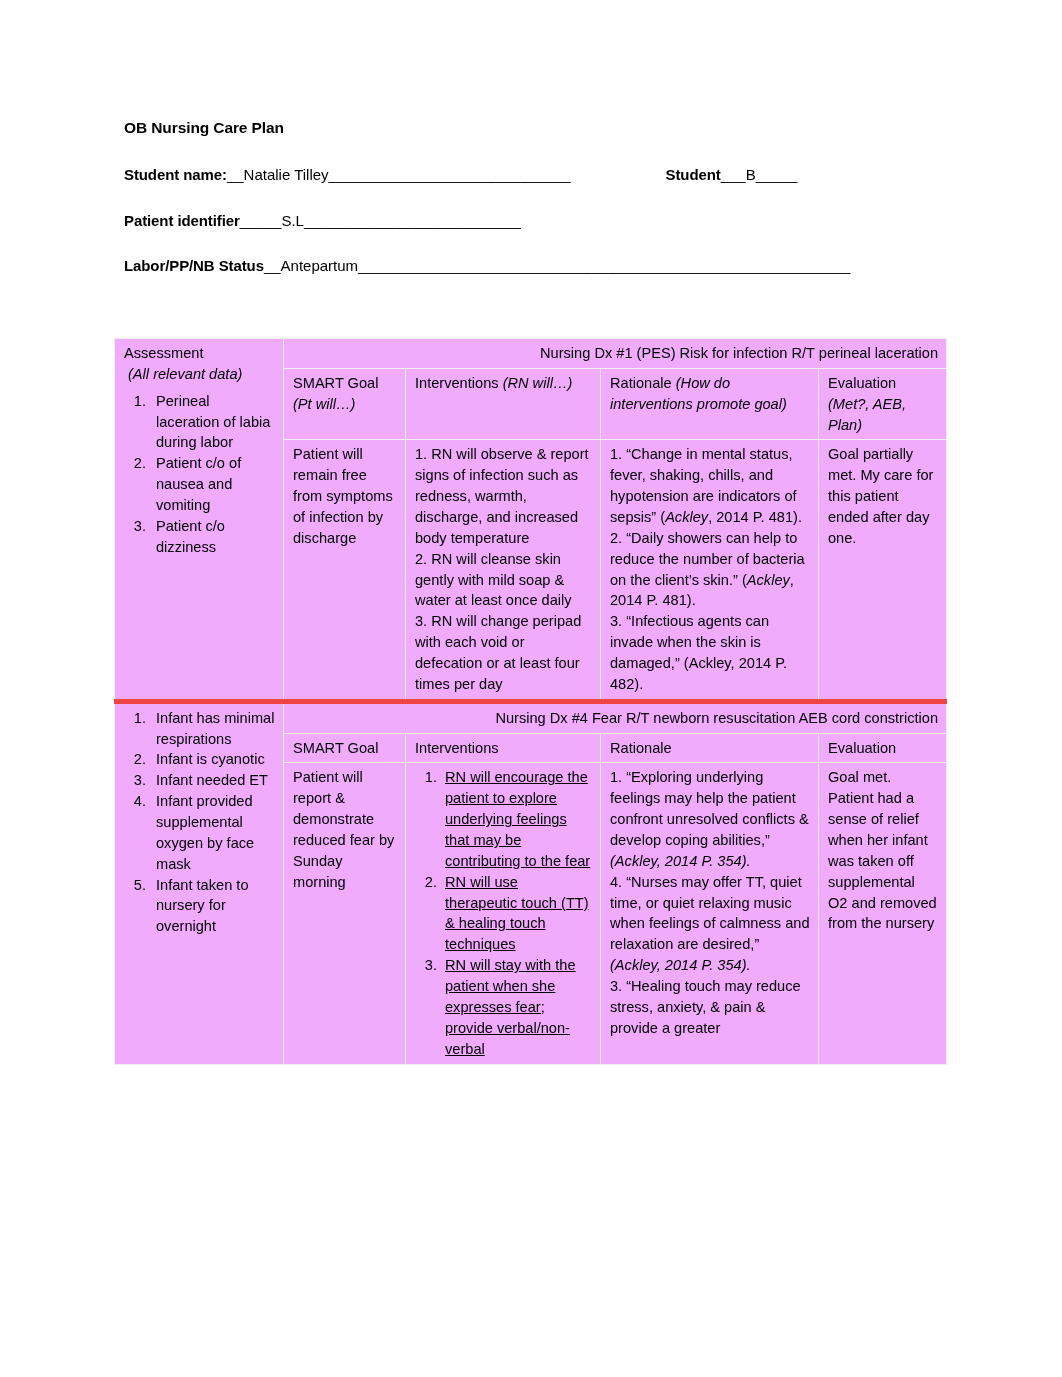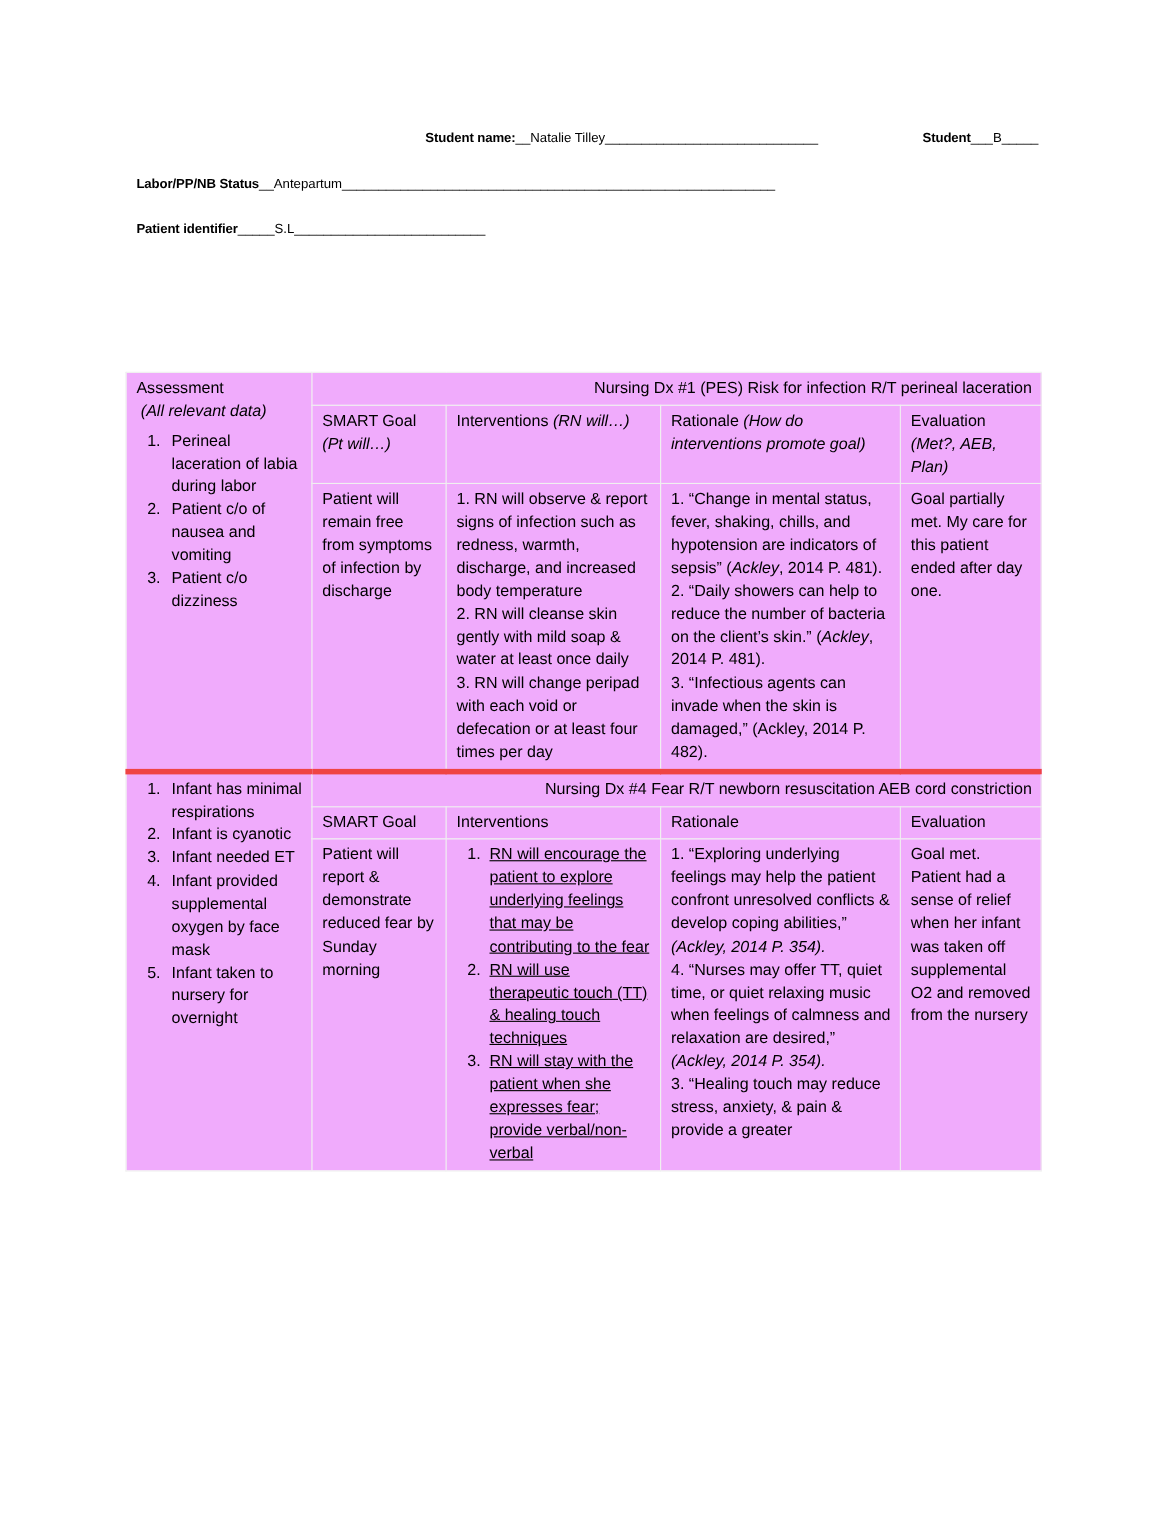--- a/index.html
+++ b/index.html
@@ -33,25 +33,24 @@
     width: 820px;
   }
   .doc-title {
     font-size: 15.5px;
     font-weight: bold;
     line-height: 1.25;
     margin: 0 0 28px 0;
     letter-spacing: -0.1px;
   }
   .field-line {
-    font-size: 12px;
+    font-size: 15px;
     line-height: 1.3;
     margin-bottom: 26px;
     white-space: nowrap;
-    justify-content: flex-end;
   }
   .field-line.with-cohort {
     display: flex;
     align-items: baseline;
   }
   .lbl {
     font-weight: bold;
     letter-spacing: -0.1px;
   }
   .val {
@@ -118,33 +117,34 @@
   .assess-title { margin: 0; }
   .assess-sub { margin: 0 0 6px 4px; font-style: italic; }
 </style>
 </head>
 <body>
 
 <div class="page">
 
   <div class="doc-header">
 
+    <div class="doc-title">OB Nursing Care Plan</div>
 
     <div class="field-line with-cohort">
       <span><span class="lbl">Student name:</span><span class="val">__Natalie Tilley_____________________________</span></span>
       <span class="cohort-group"><span class="lbl">Student</span><span class="val">___B_____</span></span>
     </div>
 
 
     <div class="field-line">
+      <span class="lbl">Patient identifier</span><span class="val">_____S.L__________________________</span>
+    </div>
+
+    <div class="field-line">
       <span class="lbl">Labor/PP/NB Status</span><span class="val">__Antepartum___________________________________________________________</span>
-    </div>
-
-    <div class="field-line">
-      <span class="lbl">Patient identifier</span><span class="val">_____S.L__________________________</span>
     </div>
 
   </div>
 
   <table class="care-table">
     <colgroup>
       <col class="col-assess">
         <col class="col-goal">
         <col class="col-inter">
         <col class="col-rat">

